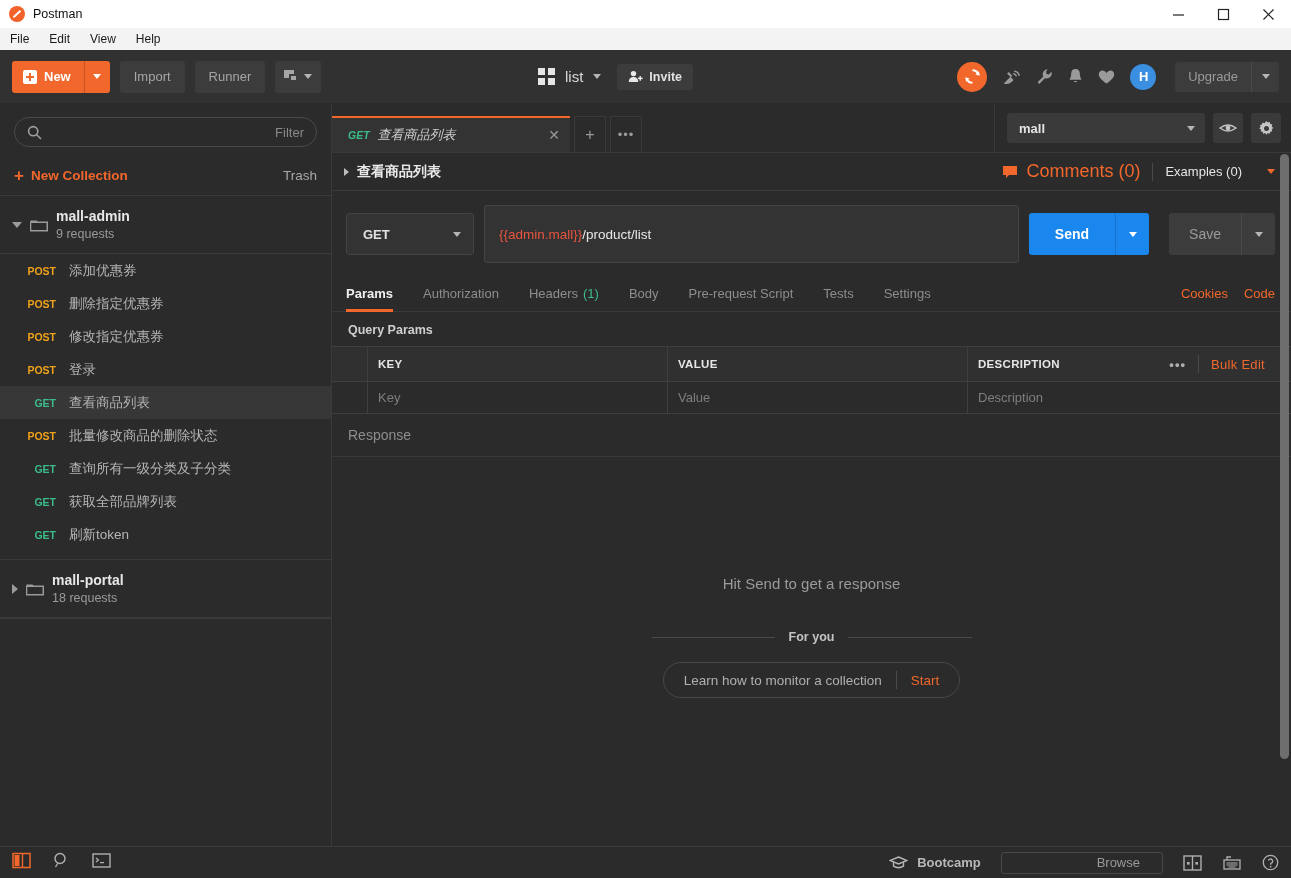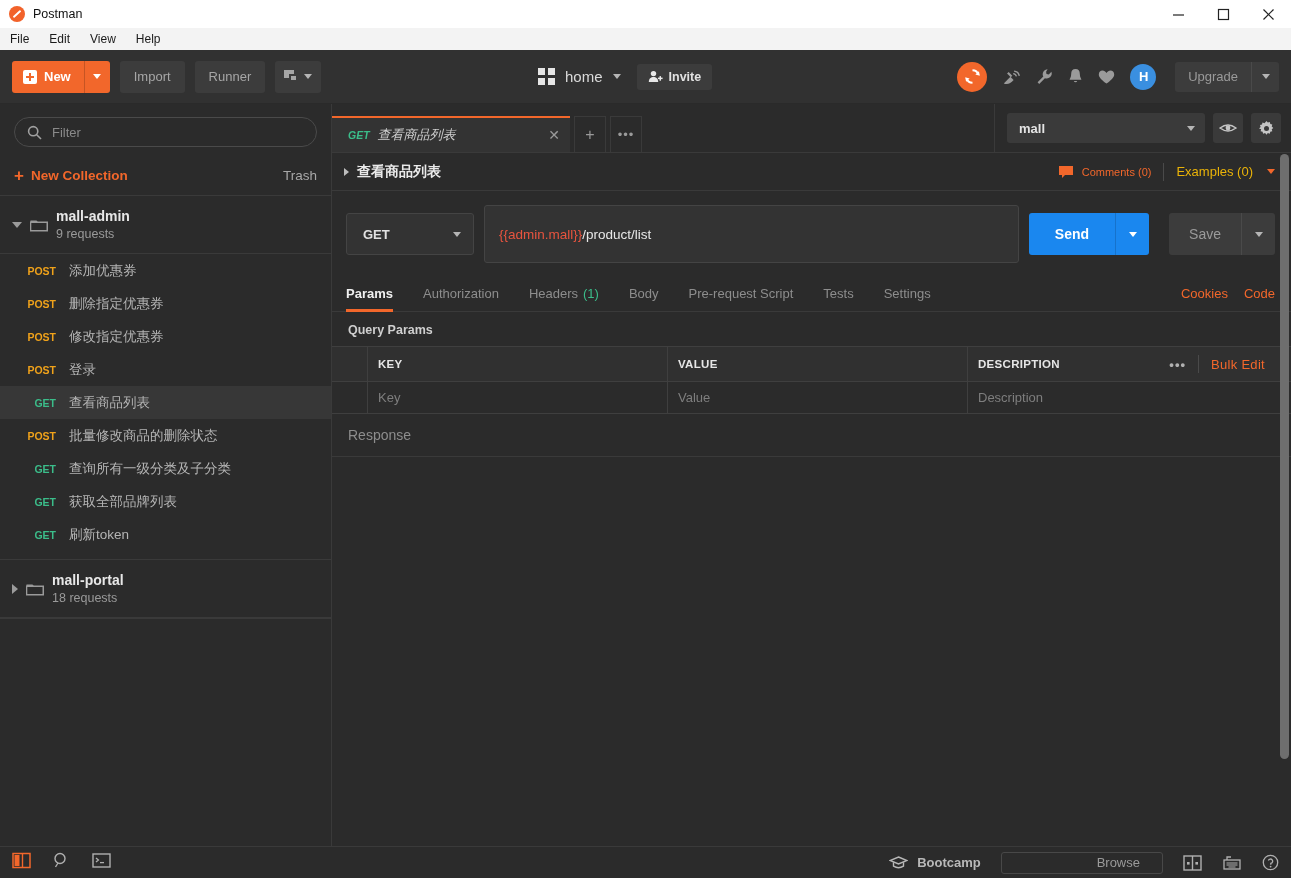--- a/index.html
+++ b/index.html
@@ -114,21 +114,21 @@
 
   
   .body { flex: 1; display: flex; min-height: 0; }
 
   
   .sidebar { width: 332px; background: #2b2b2b; border-right: 1px solid #3a3a3a;
              display: flex; flex-direction: column; flex: none; }
   .filter-wrap { padding: 13px 14px 10px 14px; }
   .filter {
     height: 30px; border: 1px solid #4a4a4a; border-radius: 15px; display: flex;
-    align-items: center; padding: 0 12px; gap: 10px;
+    align-items: center; padding: 0 12px; gap: 10px; justify-content: space-between;
   }
   .filter .ph { color: #8a8a8a; font-size: 13px; }
   .sb-tabs { display: flex; border-bottom: 1px solid #3a3a3a; }
   .sb-tab {
     flex: 1; text-align: center; font-size: 13.5px; color: #8d8d8d; padding: 6px 0 11px 0;
     position: relative;
   }
   .sb-tab.active { color: #f0f0f0; font-weight: bold; }
   .sb-tab.active::after {
     content: ""; position: absolute; bottom: -1px; left: 50%; transform: translateX(-50%);
@@ -200,23 +200,23 @@
   .namerow {
     height: 38px; display: flex; align-items: center; padding: 0 16px 0 12px;
     border-bottom: 1px solid #3a3a3a; flex: none;
   }
   .namerow .caretr {
     width: 0; height: 0; border-left: 5px solid #bdbdbd; border-top: 4px solid transparent;
     border-bottom: 4px solid transparent; margin-right: 8px;
   }
   .req-title { font-size: 14px; color: #eaeaea; font-weight: bold; }
   .namerow-right { margin-left: auto; display: flex; align-items: center; gap: 12px; }
-  .comments { color: #f2672b; font-size: 11px; display: flex; align-items: center; gap: 8px; }
+  .comments { color: #f2672b; font-size: 18px; display: flex; align-items: center; gap: 8px; }
   .vsep { width: 1px; height: 18px; background: #4a4a4a; }
-  .examples { color: #eab308; font-size: 13px; display: flex; align-items: center; gap: 14px; }
+  .examples { color: #e5e5e5; font-size: 13px; display: flex; align-items: center; gap: 25px; }
 
   .urlrow { display: flex; align-items: center; padding: 14px 16px 13px 14px; gap: 10px; flex: none; }
   .method {
     width: 128px; height: 42px; background: #333; border: 1px solid #444; border-radius: 3px;
     display: flex; align-items: center; justify-content: space-between; padding: 0 12px 0 16px;
     font-size: 13px; color: #e2e2e2; font-weight: bold; flex: none;
   }
   .urlbox {
     flex: 1; height: 58px; background: #333; border: 1px solid #444; border-radius: 3px;
     display: flex; align-items: center; padding: 0 14px; font-size: 13.5px; min-width: 0;
@@ -368,21 +368,21 @@
       <span class="caret-sm"></span>
     </div>
 
     <div class="tb-center">
       <span class="grid-icon">
           <i></i>
           <i></i>
           <i></i>
           <i></i>
         </span>
-      <span class="home-label">home</span>
+      <span class="home-label">list</span>
       <span class="caret-sm"></span>
       <div class="btn-invite">
         <svg width="15" height="13" viewBox="0 0 15 13">
           <circle cx="5.5" cy="3.6" r="2.7" fill="#e8e8e8"></circle>
           <path d="M0.8 12 C0.8 8.4 3 7 5.5 7 C8 7 10.2 8.4 10.2 12 Z" fill="#e8e8e8"></path>
           <rect x="10" y="7.6" width="4.6" height="1.5" fill="#e8e8e8"></rect>
           <rect x="11.5" y="6.1" width="1.5" height="4.6" fill="#e8e8e8"></rect>
         </svg>
         <span>Invite</span>
       </div>
@@ -641,20 +641,33 @@
         <div class="prow body">
           <div class="pcell chk"></div>
           <div class="pcell key">Key</div>
           <div class="pcell val">Value</div>
           <div class="pcell desc">Description</div>
         </div>
       </div>
 
       <div class="resp-header">Response</div>
 
+      <div class="resp-body">
+        <div class="hit-send">Hit Send to get a response</div>
+        <div class="foryou">
+          <span class="line"></span>
+          <span class="t">For you</span>
+          <span class="line"></span>
+        </div>
+        <div class="learn">
+          <span class="t">Learn how to monitor a collection</span>
+          <span class="sep"></span>
+          <span class="start">Start</span>
+        </div>
+      </div>
 
       <div class="main-scrollbar">
         <div class="thumb"></div>
       </div>
     </div>
   </div>
 
   <div class="statusbar">
     <div class="sb-left">
       <span>

